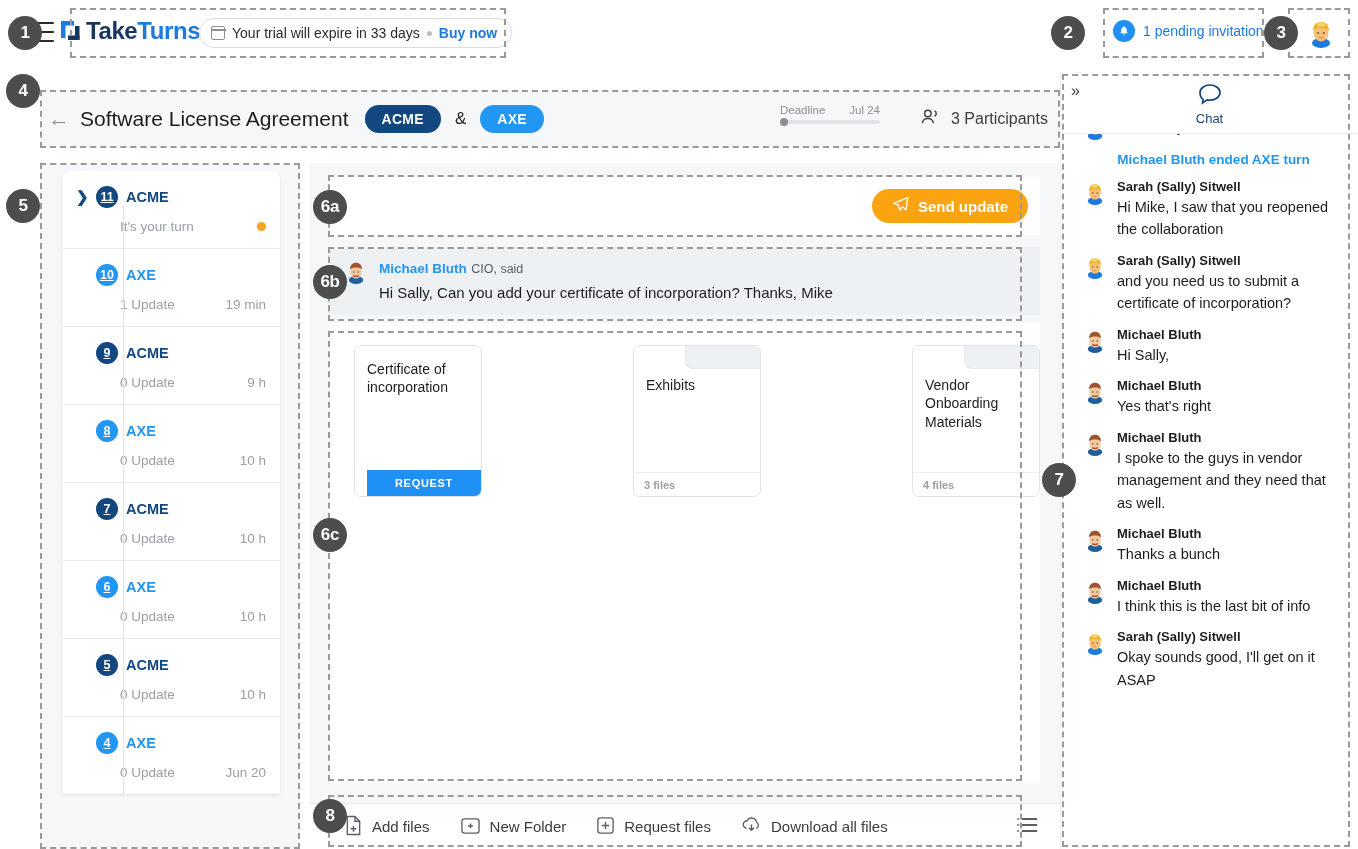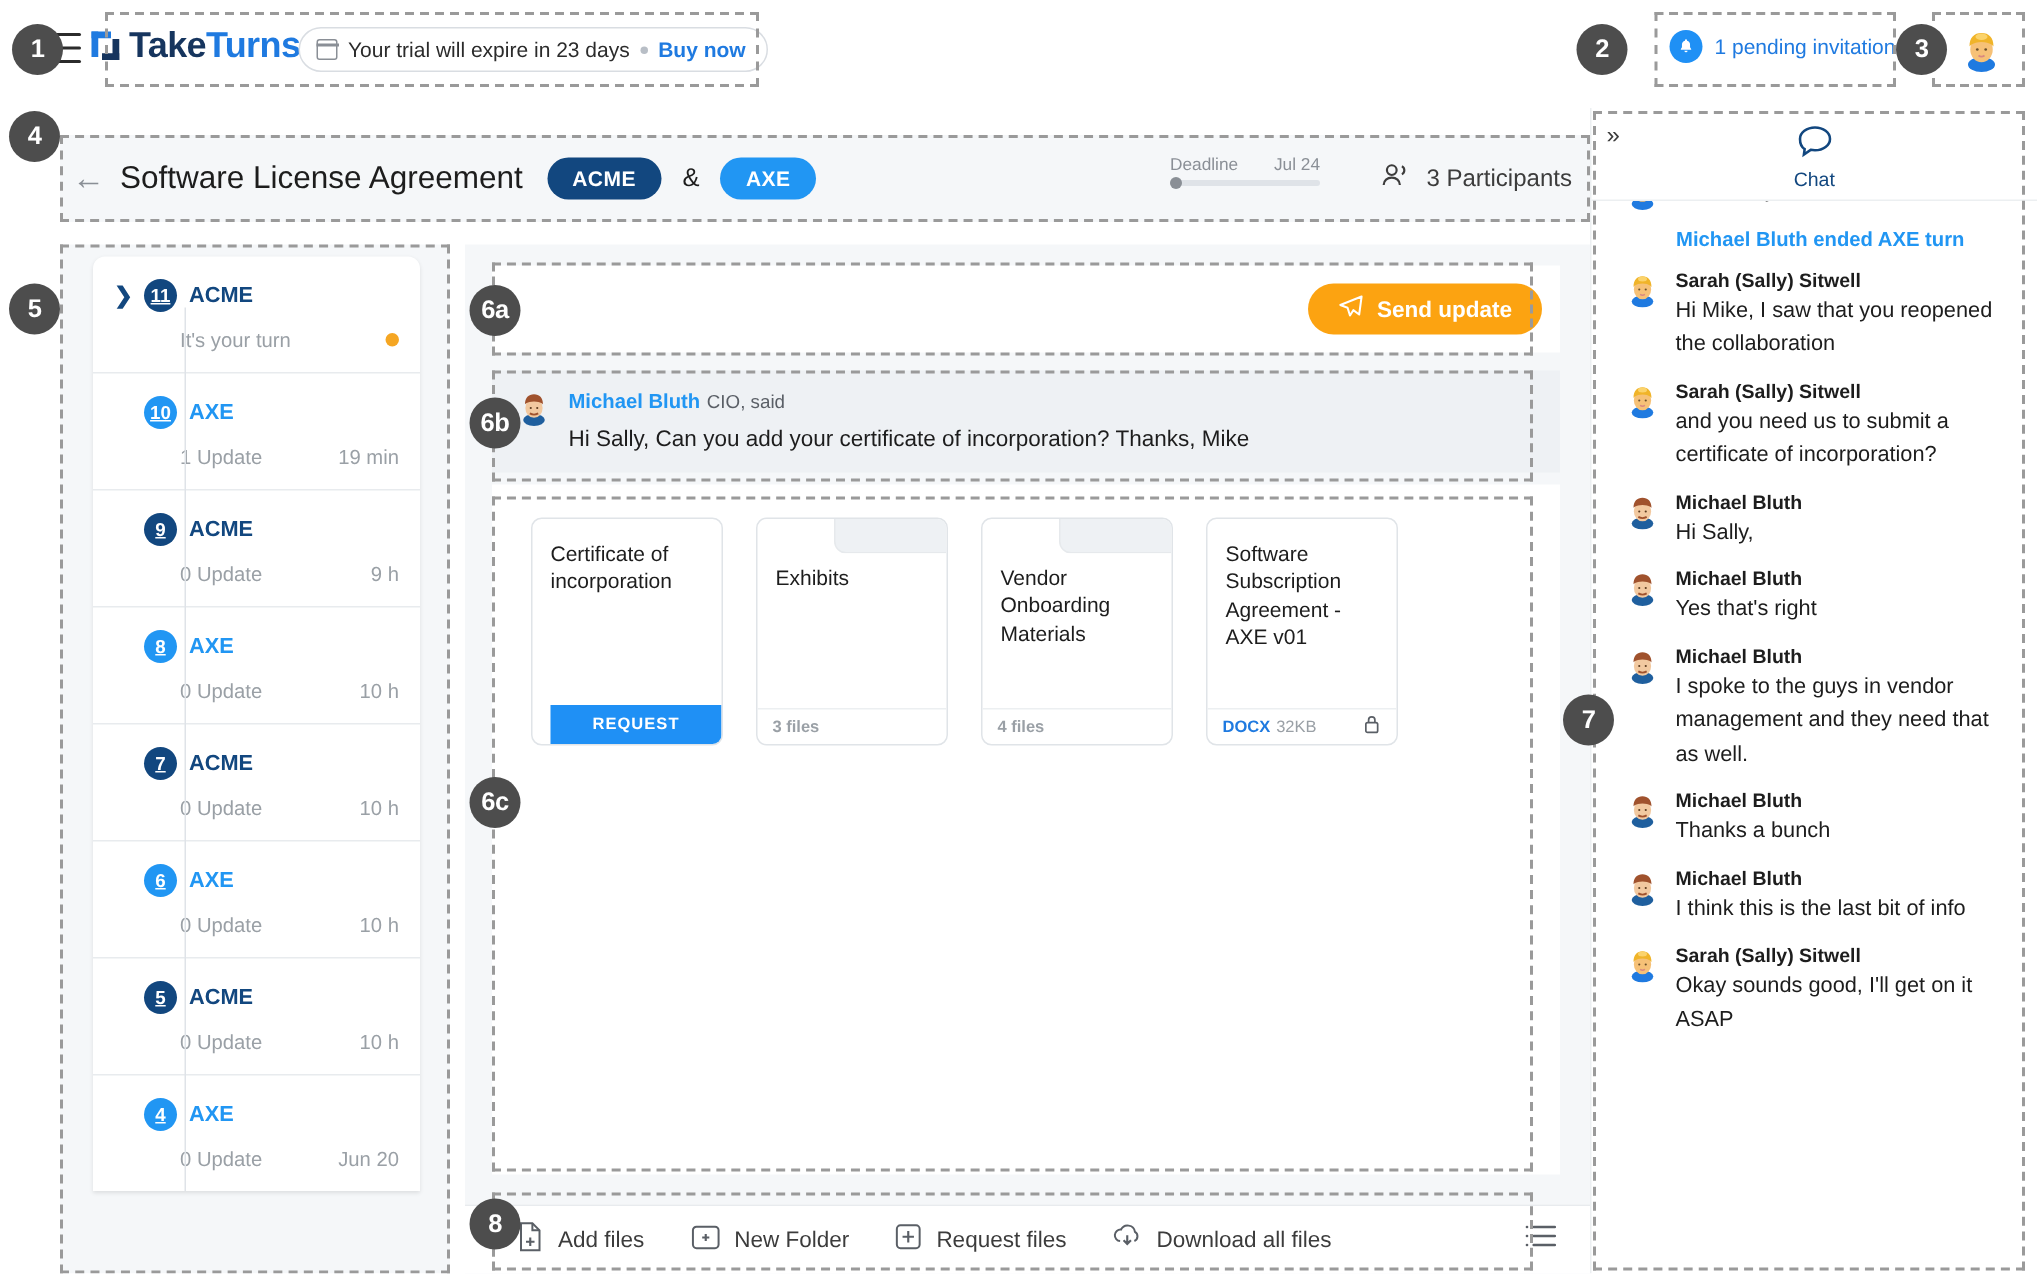--- a/index.html
+++ b/index.html
@@ -98,21 +98,21 @@
 
   .msgbox { position:absolute; left:18px; top:84px; width:712px; height:68px;
     background:#eef1f4; display:flex; padding:12px 16px; gap:11px; }
   .msg-av { width:24px; height:24px; flex:0 0 24px; margin-top:1px; }
   .msg-name { color:#2196f3; font-size:13.5px; font-weight:700; }
   .msg-role { color:#5a5f66; font-size:12.5px; }
   .msg-text { margin-top:7px; font-size:15px; color:#1d1d1d; }
 
   .filearea { position:absolute; left:18px; top:160px; width:712px; height:460px;
     background:#fff; padding:22px 0 0 26px; }
-  .cards { display:flex; gap:22px; }
+  .cards { display:flex; gap:22px;justify-content:space-between; }
   .card { width:128px; height:152px; border:1px solid #e0e4e8; border-radius:7px;
     background:#fff; position:relative; overflow:hidden; cursor:pointer; }
   .card.folder:before { content:''; position:absolute; right:0; top:0; width:74px; height:22px;
     background:#eef1f4; border-bottom-left-radius:8px; border-left:1px solid #e6e9ec;
     border-bottom:1px solid #e6e9ec; }
   .card-title { padding:14px 12px 0 12px; font-size:14px; color:#1d1d1d; line-height:1.32; position:relative; }
   .card.folder .card-title { padding-top:30px; }
   .card-foot { position:absolute; left:0; right:0; bottom:0; height:24px;
     display:flex; align-items:center; padding:0 10px; font-size:11px; }
   .foot-files { color:#9aa0a6; border-top:1px solid #eceff1; font-weight:600; }
@@ -171,21 +171,21 @@
           <rect x="15" y="7" width="4.5" height="14" fill="#16355e"></rect>
           <rect x="8" y="16.5" width="11.5" height="4.5" fill="#16355e"></rect>
         </svg>
       </span>
       <span class="logo-take">Take</span>
       <span class="logo-turns">Turns</span>
     </div>
 
     <div class="trial-pill">
       <span class="cal-ico"></span>
-      <span>Your trial will expire in 23 days</span>
+      <span>Your trial will expire in 33 days</span>
       <span class="dotsep"></span>
       <span class="buy-now">Buy now</span>
     </div>
 
     <div class="pending">
       <span class="bell-circ">
         <svg width="12" height="12" viewBox="0 0 16 16" fill="#fff">
           <path d="M8 1.5a.9.9 0 0 1 .9.9v.4A3.6 3.6 0 0 1 11.6 6.3v2.4l1 1.6v.6H3.4v-.6l1-1.6V6.3A3.6 3.6 0 0 1 7.1 2.8v-.4A.9.9 0 0 1 8 1.5zM6.6 11.7h2.8a1.4 1.4 0 0 1-2.8 0z"></path>
         </svg>
       </span>
@@ -374,30 +374,20 @@
             <div class="card-title">Certificate of incorporation</div>
             <div class="req-btn">REQUEST</div>
           </div>
           <div class="card folder">
             <div class="card-title">Exhibits</div>
             <div class="card-foot foot-files">3 files</div>
           </div>
           <div class="card folder">
             <div class="card-title">Vendor Onboarding Materials</div>
             <div class="card-foot foot-files">4 files</div>
-          </div>
-          <div class="card">
-            <div class="card-title">Software Subscription Agreement - AXE v01</div>
-            <div class="card-foot foot-doc">
-              <span><span class="ext">DOCX</span><span class="size">32KB</span></span>
-              <span><svg width="13" height="14" viewBox="0 0 14 16" fill="none" stroke="#5a5f66" stroke-width="1.3">
-                  <rect x="2.5" y="6.5" width="9" height="7.5" rx="1.3"></rect>
-                  <path d="M4.6 6.5V4.6a2.4 2.4 0 0 1 4.8 0v1.9"></path>
-                </svg></span>
-            </div>
           </div>
         </div>
     </div>
   </div>
 
   <div class="toolbar">
     <div class="tool">
       <span>
         <svg width="19" height="21" viewBox="0 0 20 22" fill="none" stroke="#5a5f66" stroke-width="1.4">
           <path d="M3.5 1.5h8l5 5v14h-13z"></path>

